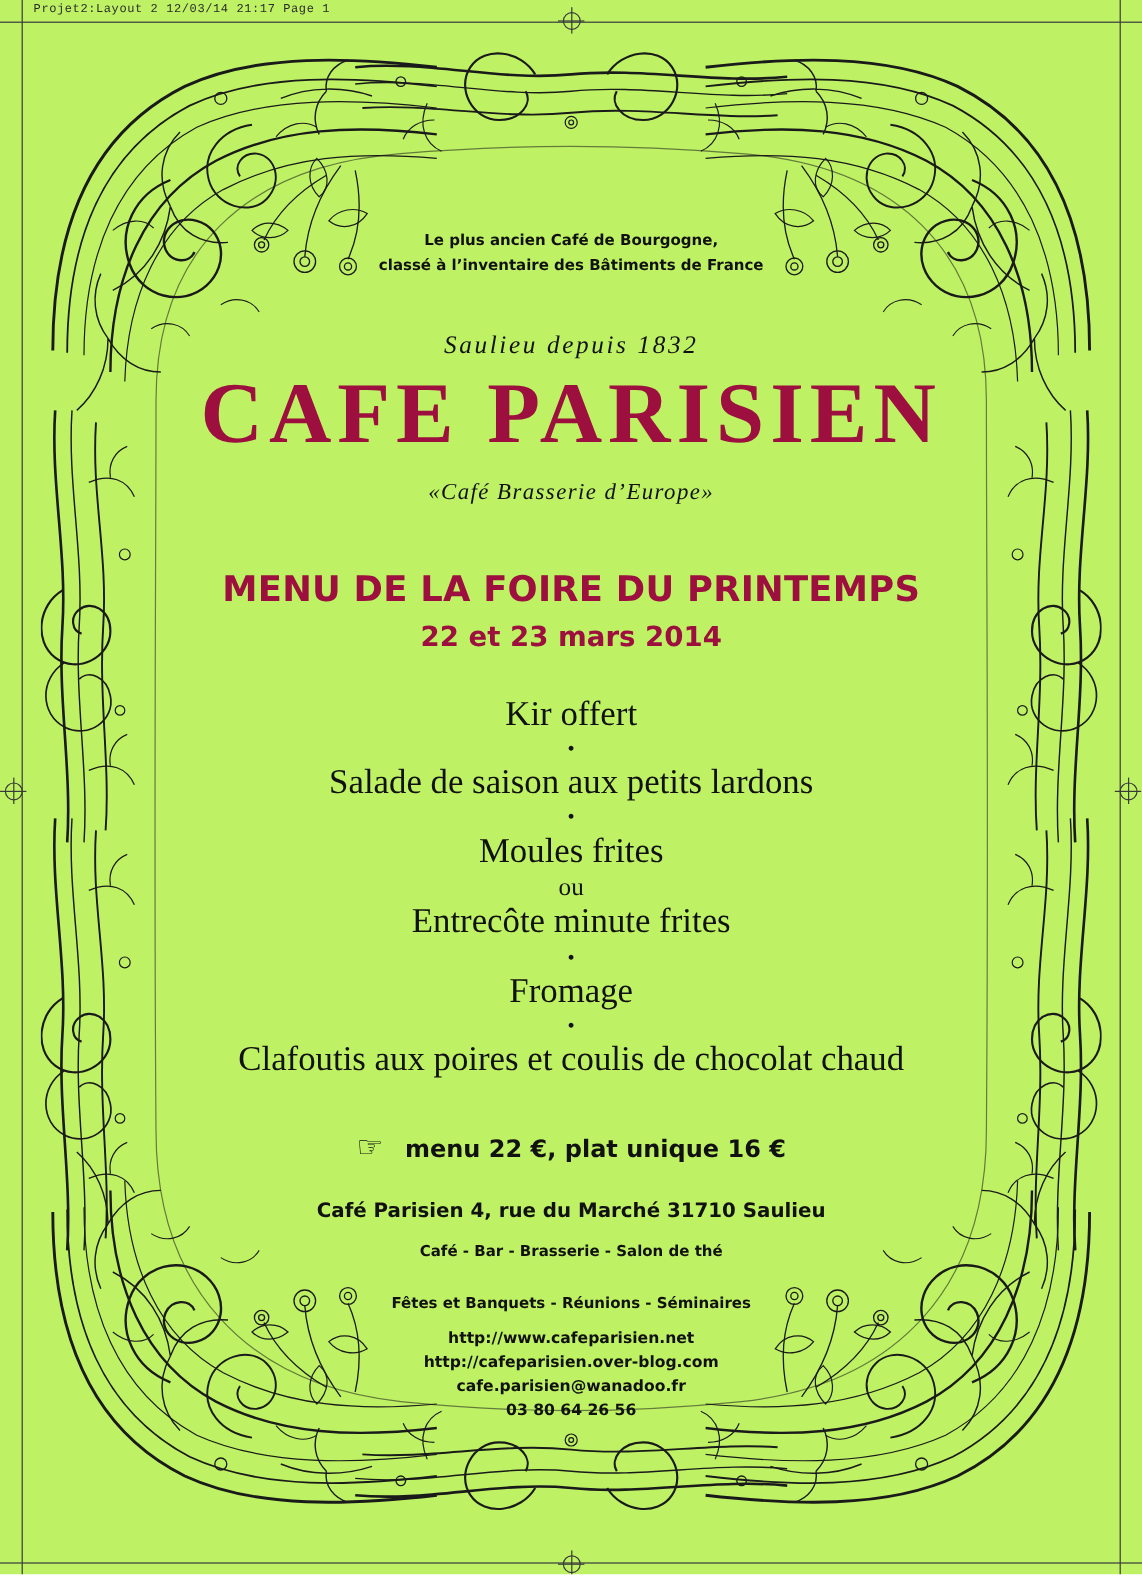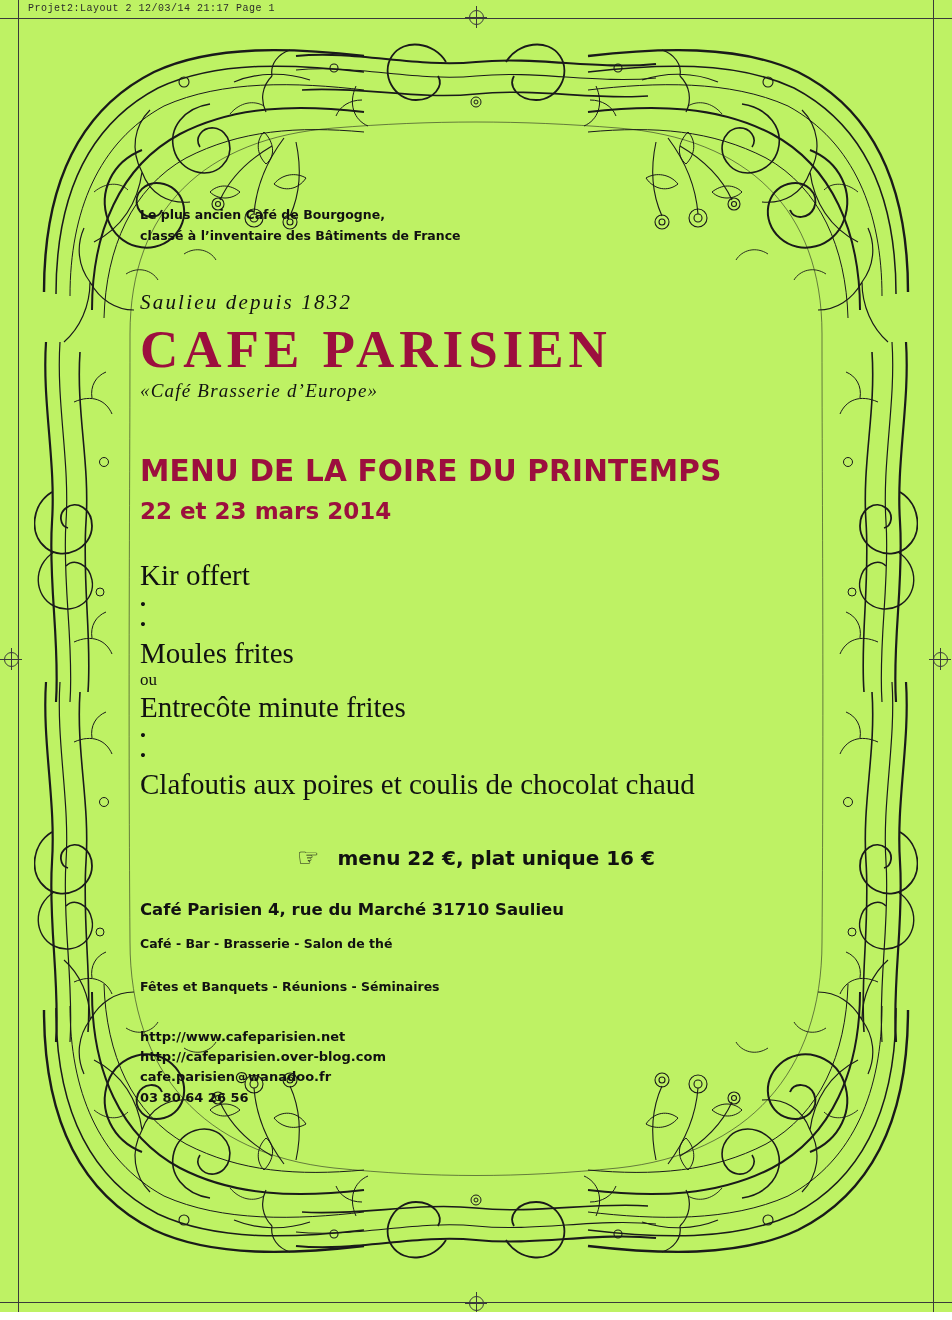--- a/index.html
+++ b/index.html
@@ -68,22 +68,23 @@
     top: 42px;
     width: 884px;
     height: 1218px;
   }
   .frame svg { display: block; width: 100%; height: 100%; }
 
   
   .content {
     position: absolute;
     left: 140px;
-    top: 205px;
+    top: 190px;
     width: 672px;
+    text-align: center;
   }
 
   .tagline {
     font-family: "DejaVu Sans", sans-serif;
     font-size: 12.5px;
     font-weight: bold;
     line-height: 1.65;
     color: #111;
     margin: 0 0 44px 0;
   }
@@ -93,24 +94,24 @@
     font-style: italic;
     font-size: 21px;
     letter-spacing: 2.2px;
     color: #111;
     margin: 0 0 6px 0;
   }
 
   .brand {
     font-family: "Liberation Serif", serif;
     font-weight: bold;
-    font-size: 53px;
+    font-size: 72px;
     letter-spacing: 5px;
     color: #9c0f3e;
-    margin: 0 0 2px 0;
+    margin: 0 0 16px 0;
     line-height: 1.08;
   }
 
   .brand-sub {
     font-family: "Liberation Serif", serif;
     font-style: italic;
     font-size: 19px;
     letter-spacing: 1.2px;
     color: #111;
     margin: 0 0 52px 0;
@@ -141,21 +142,21 @@
   }
 
   .course {
     font-family: "Liberation Serif", serif;
     font-size: 29px;
     color: #111;
     line-height: 1.18;
     margin: 0;
   }
   .course.small {
-    font-size: 17px;
+    font-size: 21px;
   }
   .sep {
     font-family: "Liberation Serif", serif;
     font-size: 17px;
     color: #111;
     line-height: 1.0;
     margin: 3px 0 3px 0;
   }
 
   .price-row {
@@ -183,21 +184,21 @@
     font-size: 16.5px;
     color: #111;
     margin: 0 0 14px 0;
   }
   .services {
     font-family: "DejaVu Sans", sans-serif;
     font-weight: bold;
     font-size: 12.5px;
     line-height: 1.7;
     color: #111;
-    margin: 0 0 30px 0;
+    margin: 0 0 10px 0;
   }
   .contact {
     font-family: "DejaVu Sans", sans-serif;
     font-weight: bold;
     font-size: 13px;
     line-height: 1.55;
     color: #111;
     margin: 0;
   }
 </style>
@@ -342,25 +343,27 @@
     <p class="since">Saulieu depuis 1832</p>
     <h1 class="brand">CAFE PARISIEN</h1>
     <p class="brand-sub">«Café Brasserie d’Europe»</p>
 
     <h2 class="fair-title">MENU DE LA FOIRE DU PRINTEMPS</h2>
     <p class="fair-dates">22 et 23 mars 2014</p>
 
     <div>
       <p class="course">Kir offert</p>
       <p class="sep">•</p>
+      <p class="course">Salade de saison aux petits lardons</p>
       <p class="sep">•</p>
       <p class="course">Moules frites</p>
       <p class="course small">ou</p>
       <p class="course">Entrecôte minute frites</p>
       <p class="sep">•</p>
+      <p class="course">Fromage</p>
       <p class="sep">•</p>
       <p class="course">Clafoutis aux poires et coulis de chocolat chaud</p>
     </div>
 
     <div class="price-row">
       <span class="hand-icon">☞</span>
       <span class="price-text">menu 22 €, plat unique 16 €</span>
     </div>
 
     <p class="addr">Café Parisien  4, rue du Marché  31710 Saulieu</p>

